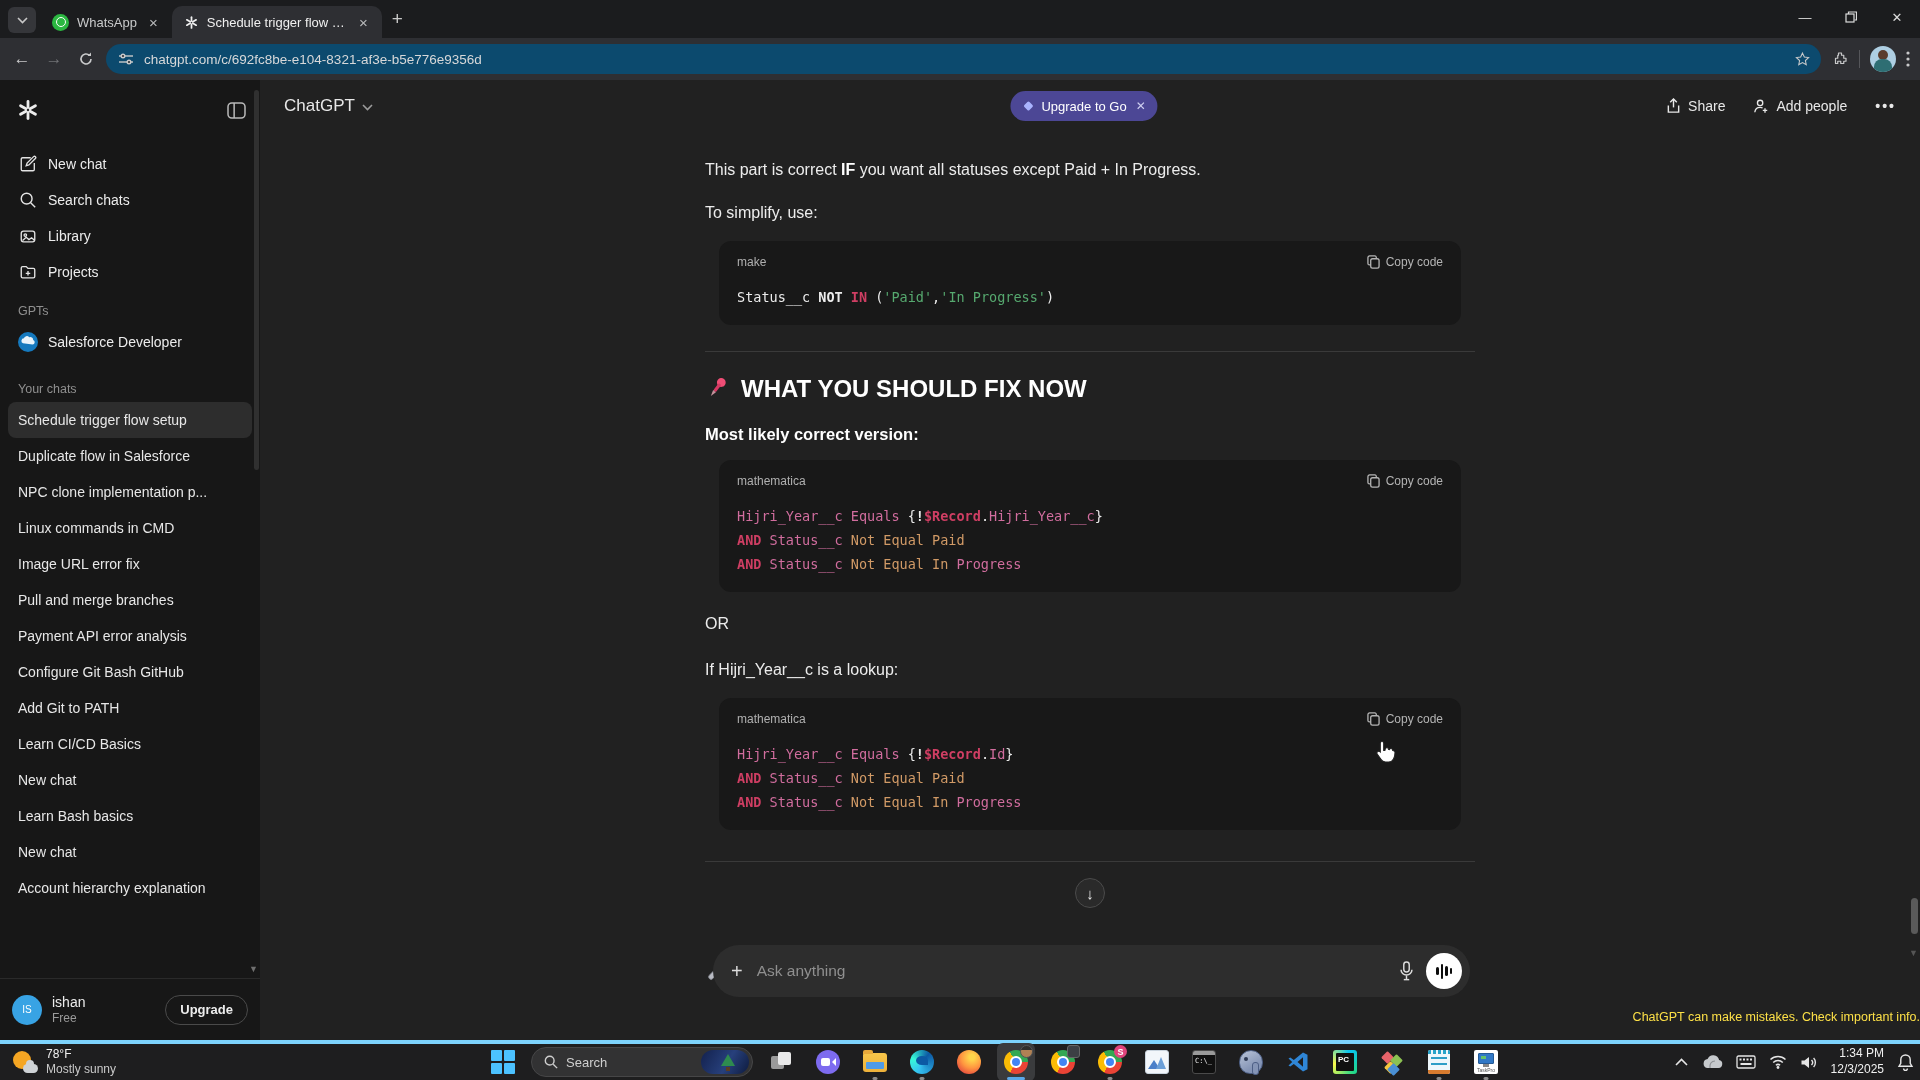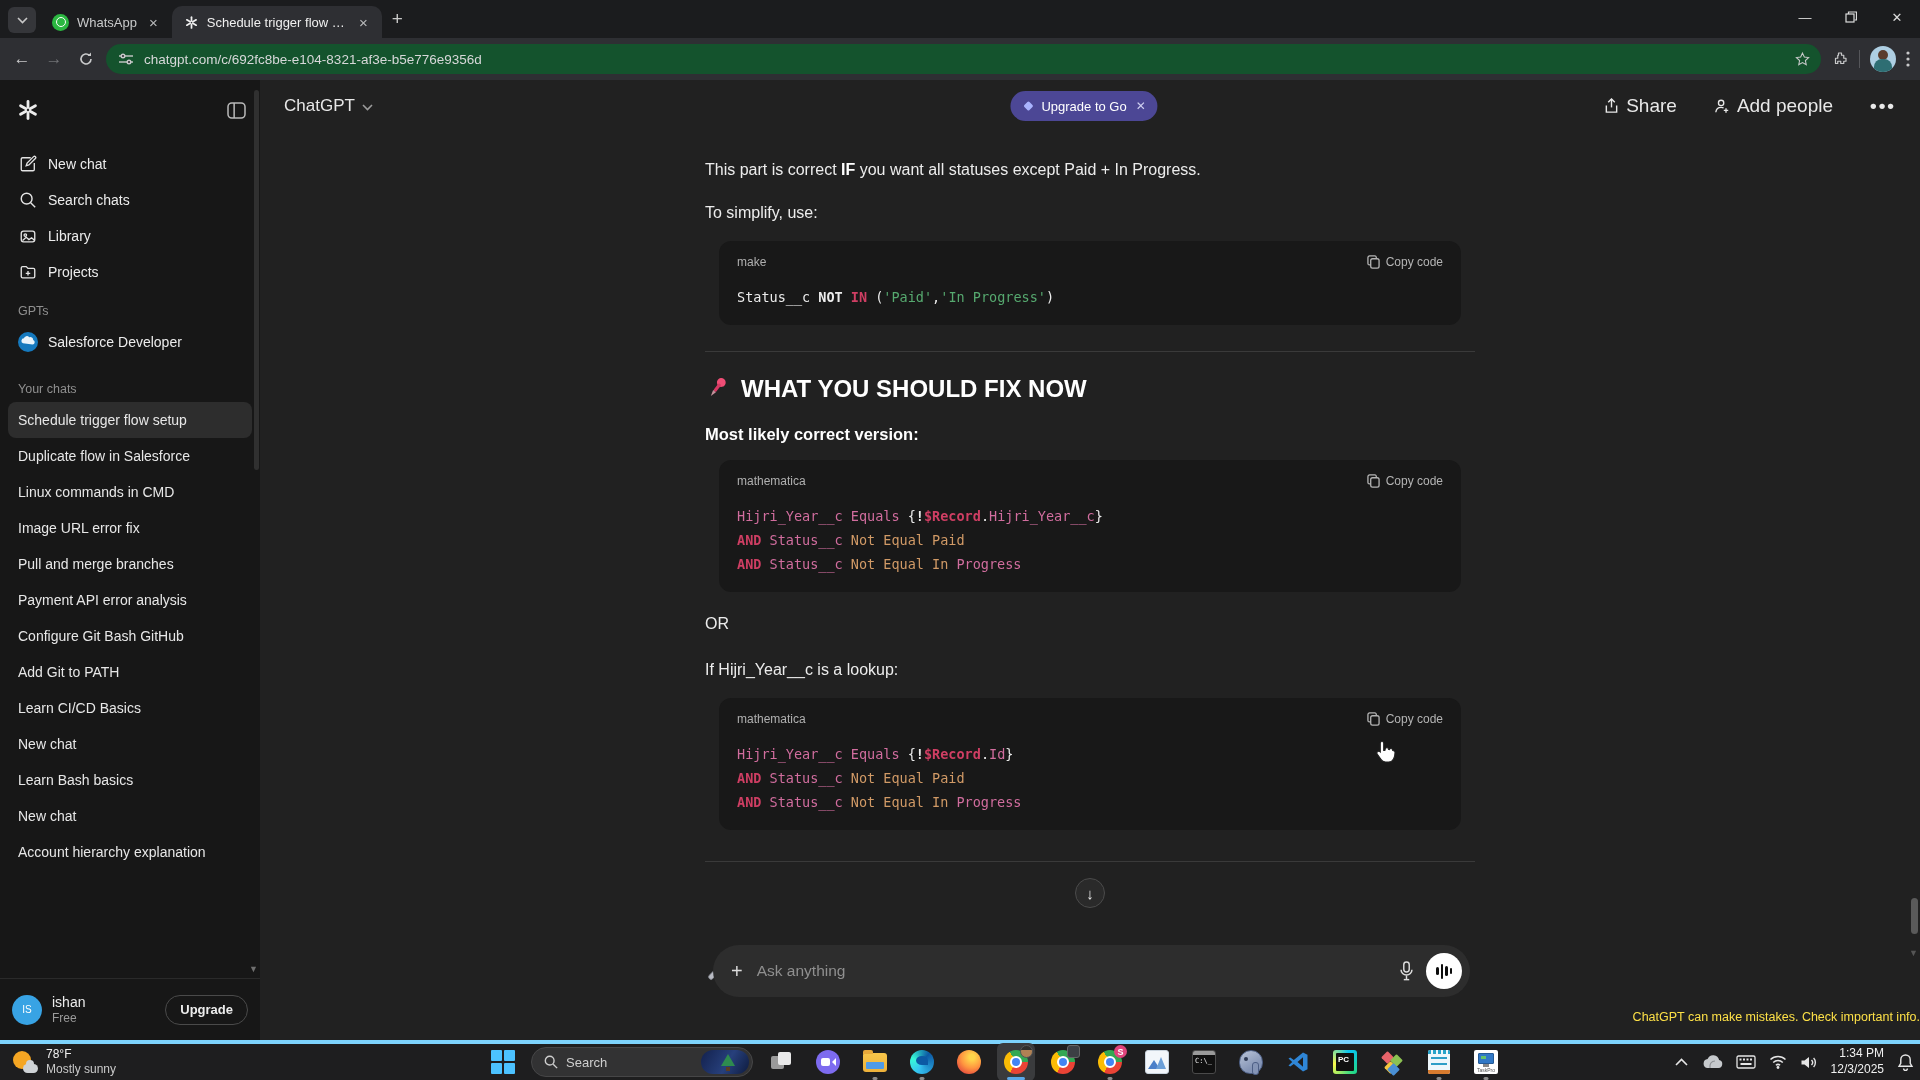--- a/index.html
+++ b/index.html
@@ -17,21 +17,21 @@
   .newtab-btn { color:#c8c8c8; font-size:19px; margin:0 0 8px 10px; }
   .wincontrols { position:absolute; right:0; top:0; height:34px; display:flex; }
   .wincontrols span { width:46px; display:flex; align-items:center; justify-content:center; color:#dcdcdc; font-size:13px; }
   .wa-badge { width:17px; height:17px; border-radius:50%; background:#2bb741; position:relative; flex:none; }
   .wa-badge::after { content:""; position:absolute; inset:3.5px; border:1.6px solid #fff; border-radius:50%; }
   .wa-badge::before { content:""; position:absolute; left:3px; bottom:2px; border:3px solid transparent; border-bottom-color:#2bb741; transform:rotate(40deg); }
 
   .toolbar { position:absolute; top:38px; left:0; right:0; height:42px; background:#2e2f33; display:flex; align-items:center; }
   .nav-ic { color:#c9cacb; font-size:17px; width:32px; text-align:center; }
   .nav-ic.disabled { color:#717276; }
-  .omnibox { height:30px; flex:1; margin:0 10px 0 4px; background:#14532d; border-radius:15px; display:flex; align-items:center; padding:0 10px 0 12px; }
+  .omnibox { height:30px; flex:1; margin:0 10px 0 4px; background:#0c4a6e; border-radius:15px; display:flex; align-items:center; padding:0 10px 0 12px; }
   .omnibox .url { color:#d7d8d9; font-size:13.5px; flex:1; margin-left:10px; }
   .toolbar-right { display:flex; align-items:center; gap:10px; margin-right:10px; }
   .vsep { width:1px; height:18px; background:#55565a; }
   .profile-avatar { width:26px; height:26px; border-radius:50%; background:#aecfe3; position:relative; overflow:hidden; }
   .profile-avatar::before { content:""; position:absolute; top:4px; left:8px; width:10px; height:10px; border-radius:50%; background:#5b3d2e; }
   .profile-avatar::after { content:""; position:absolute; top:13px; left:4px; width:18px; height:13px; border-radius:8px 8px 0 0; background:#2e6e73; }
 
   
   .content { position:absolute; top:80px; left:0; right:0; bottom:40px; display:flex; }
   .sidebar { width:260px; background:#171717; position:relative; flex:none; padding-top:8px; }
@@ -51,21 +51,21 @@
   .sb-upgrade { margin-left:auto; border:1px solid #4a4a4a; border-radius:15px; height:30px; padding:0 14px; font-size:13px; color:#ececec; display:flex; align-items:center; font-weight:bold; }
   .sb-scroll { position:absolute; right:1px; top:10px; width:5px; height:380px; background:#303030; border-radius:3px; }
   .sb-scroll-arrow { position:absolute; right:2px; bottom:66px; color:#6f6f6f; font-size:9px; }
 
   
   .main-header { position:absolute; top:0; left:0; right:0; height:52px; display:flex; align-items:center; padding:16px 24px; }
   .app-title { font-size:17px; color:#e8e8e8; display:flex; align-items:center; gap:7px; }
   .app-title svg { margin-top:2px; }
   .upgrade-pill { position:absolute; left:50%; transform:translateX(-54%); height:30px; background:#4c4795; border-radius:15px; display:flex; align-items:center; gap:7px; padding:0 12px; font-size:13px; color:#fff; }
   .upgrade-pill .x { color:#cfd0f0; font-size:12px; margin-left:2px; }
-  .hdr-right { margin-left:auto; display:flex; align-items:center; gap:37px; font-size:19px; color:#e8e8e8; }
+  .hdr-right { margin-left:auto; display:flex; align-items:center; gap:28px; font-size:14px; color:#e8e8e8; }
   .hdr-right .itm { display:flex; align-items:center; gap:7px; }
   .dots { letter-spacing:2px; color:#e8e8e8; font-weight:bold; }
 
   
   .column { position:absolute; left:445px; top:52px; width:770px; }
   .msg { font-size:16px; line-height:1.5; color:#ececec; }
   .p1 { margin-top:26px; }
   .p2 { margin-top:19px; }
   .codeblock { background:#181818; border-radius:12px; margin:16px 14px 0; padding:14px 18px 16px; }
   .cb-head { display:flex; justify-content:space-between; align-items:center; font-size:12px; color:#b0b0b0; }
@@ -331,20 +331,21 @@
                 <path d="M5 11.3a2.6 2.6 0 0 1 .9-5 3 3 0 0 1 5.3-1 2.8 2.8 0 0 1 4 2.6 2.4 2.4 0 0 1-.6 4.6z" fill="#eaf4fb"></path>
               </svg>
             </span>
             <span>Salesforce Developer</span>
           </div>
         </div>
       <div class="sb-label" style="padding-top:22px">Your chats</div>
       <div id="sb-chats">
           <div class="sb-chat active">Schedule trigger flow setup</div>
           <div class="sb-chat">Duplicate flow in Salesforce</div>
+          <div class="sb-chat">NPC clone implementation p...</div>
           <div class="sb-chat">Linux commands in CMD</div>
           <div class="sb-chat">Image URL error fix</div>
           <div class="sb-chat">Pull and merge branches</div>
           <div class="sb-chat">Payment API error analysis</div>
           <div class="sb-chat">Configure Git Bash GitHub</div>
           <div class="sb-chat">Add Git to PATH</div>
           <div class="sb-chat">Learn CI/CD Basics</div>
           <div class="sb-chat">New chat</div>
           <div class="sb-chat">Learn Bash basics</div>
           <div class="sb-chat">New chat</div>

